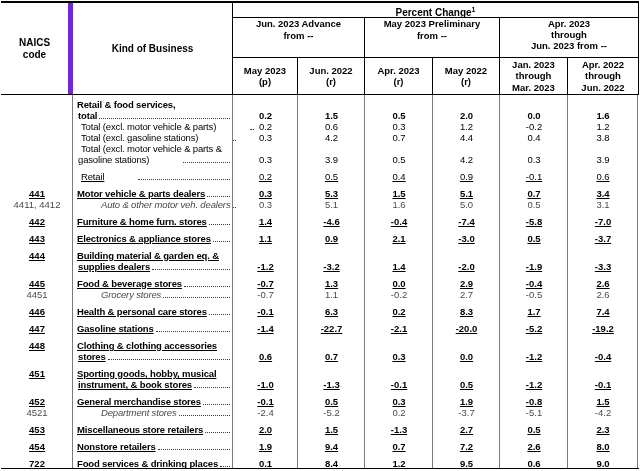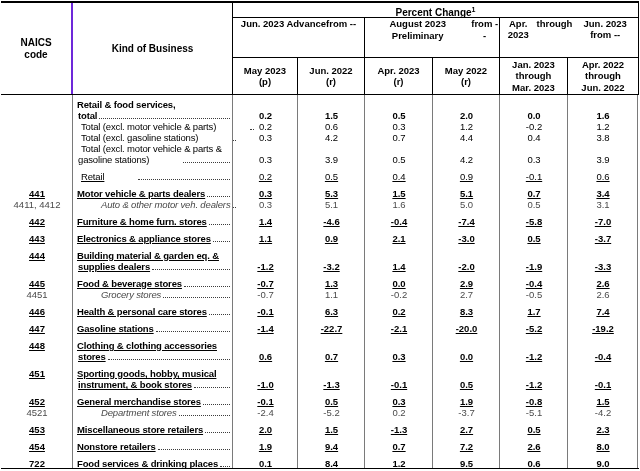--- a/index.html
+++ b/index.html
@@ -3,30 +3,30 @@
 <meta charset="utf-8">
 <style>
   * { margin:0; padding:0; box-sizing:border-box; }
   html,body { background:#fff; }
   body { font-family:"Liberation Sans", sans-serif; color:#000; }
   .page { width:638px; margin:1px 0 0 1px; border-bottom:1px solid #000; }
 
   
   .hdr { display:flex; height:94px; border-top:2px solid #000; border-bottom:1px solid #000;
          border-right:1px solid #000; font-weight:bold; }
-  .hdr-naics { width:72px; border-right:2px solid #6d28d9; display:flex; flex-direction:column;
+  .hdr-naics { width:72px; border-right:5px solid #6d28d9; display:flex; flex-direction:column;
                justify-content:center; align-items:center; font-size:10px; line-height:12px; }
   .hdr-kind { width:160px; border-right:1px solid #000; display:flex; justify-content:center;
               align-items:center; font-size:10px; }
   .hdr-right { flex:1; display:flex; flex-direction:column; }
   .hdr-pc { height:15px; border-bottom:1px solid #000; text-align:center; font-size:10px;
             line-height:14px; }
   .hdr-pc sup { font-size:7px; }
   .hdr-groups { display:flex; height:39px; }
-  .hgroup { display:flex; flex-direction:row; justify-content:center; text-align:center;
+  .hgroup { display:flex; flex-direction:column; justify-content:flex-start; text-align:center;
             font-size:9.5px; line-height:12px; }
   .hgroup.g3 { line-height:11px; }
   .g1 { width:132px; border-right:1px solid #000; }
   .g2 { width:135px; border-right:1px solid #000; }
   .g3 { flex:1; }
   .hdr-cols { display:flex; flex:1; border-top:1px solid #000; }
   .hcol { display:flex; flex-direction:column; justify-content:center; text-align:center;
           font-size:9.5px; line-height:11.5px; border-right:1px solid #000; }
   .hcol:last-child { border-right:none; }
   .c1 { width:65px; } .c2 { width:67px; } .c3 { width:68px; }
@@ -67,21 +67,21 @@
     <div class="hdr-right">
       <div class="hdr-pc">
         <span>Percent Change</span><sup>1</sup>
       </div>
       <div class="hdr-groups">
         <div class="hgroup g1">
           <span>Jun. 2023 Advance</span>
           <span>from --</span>
         </div>
         <div class="hgroup g2">
-          <span>August 2023 Preliminary</span>
+          <span>May 2023 Preliminary</span>
           <span>from --</span>
         </div>
         <div class="hgroup g3">
           <span>Apr. 2023</span>
           <span>through</span>
           <span>Jun. 2023 from --</span>
         </div>
       </div>
       <div class="hdr-cols">
         <div class="hcol c1">

